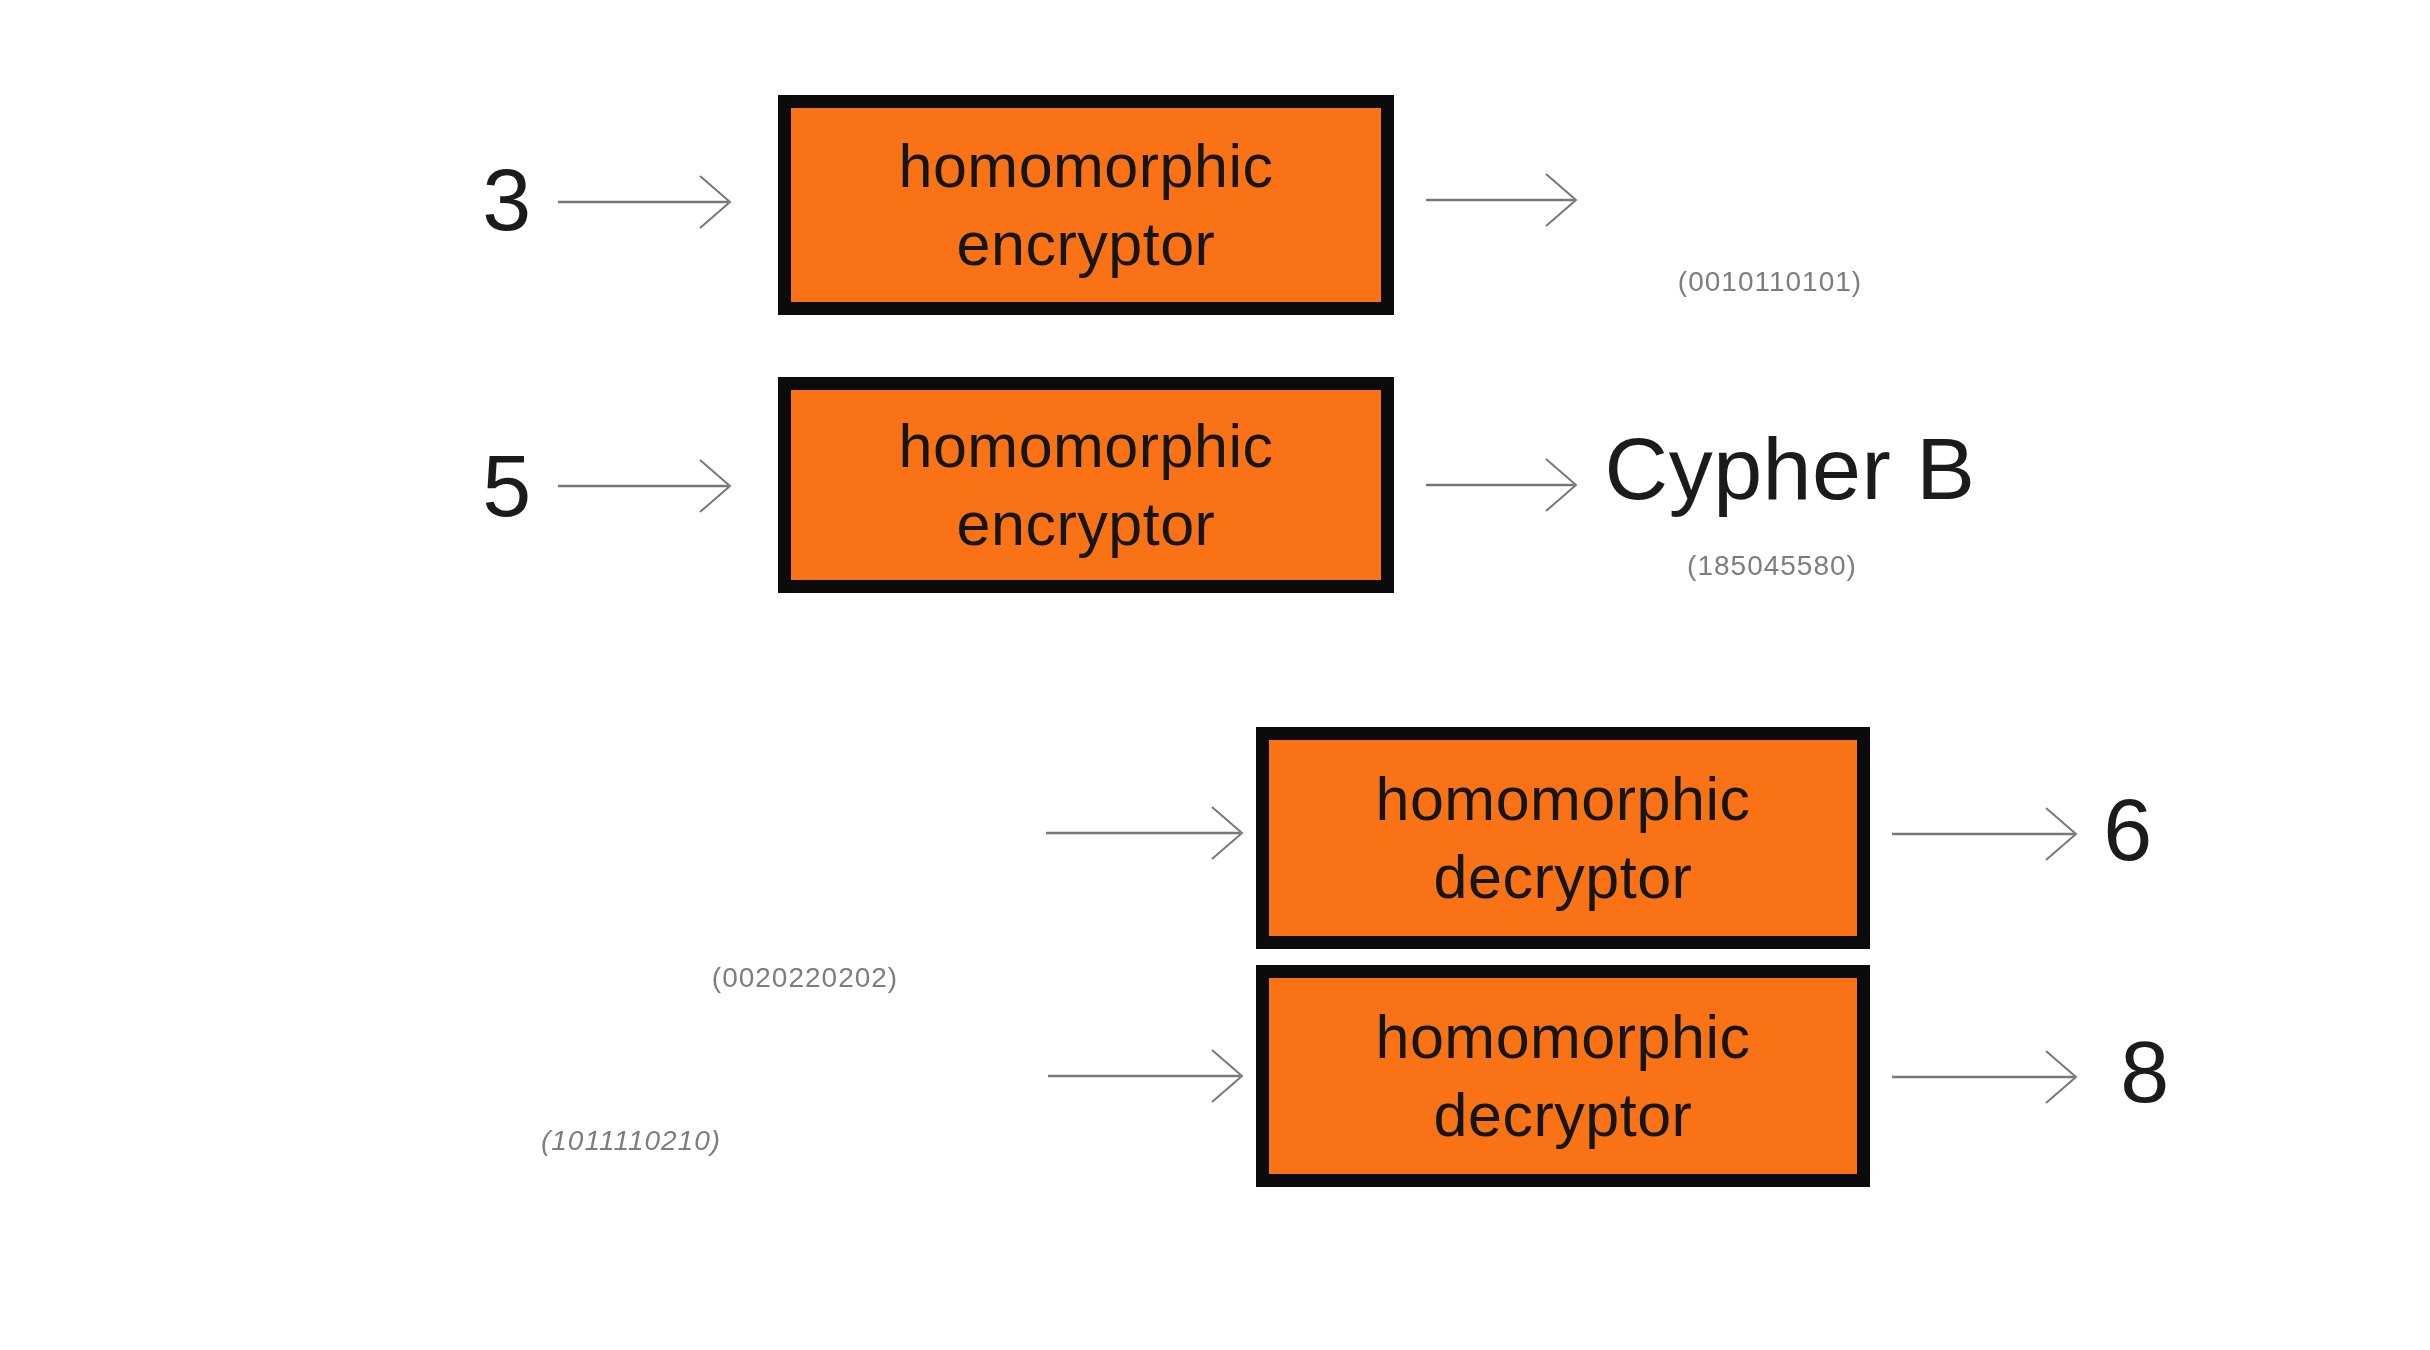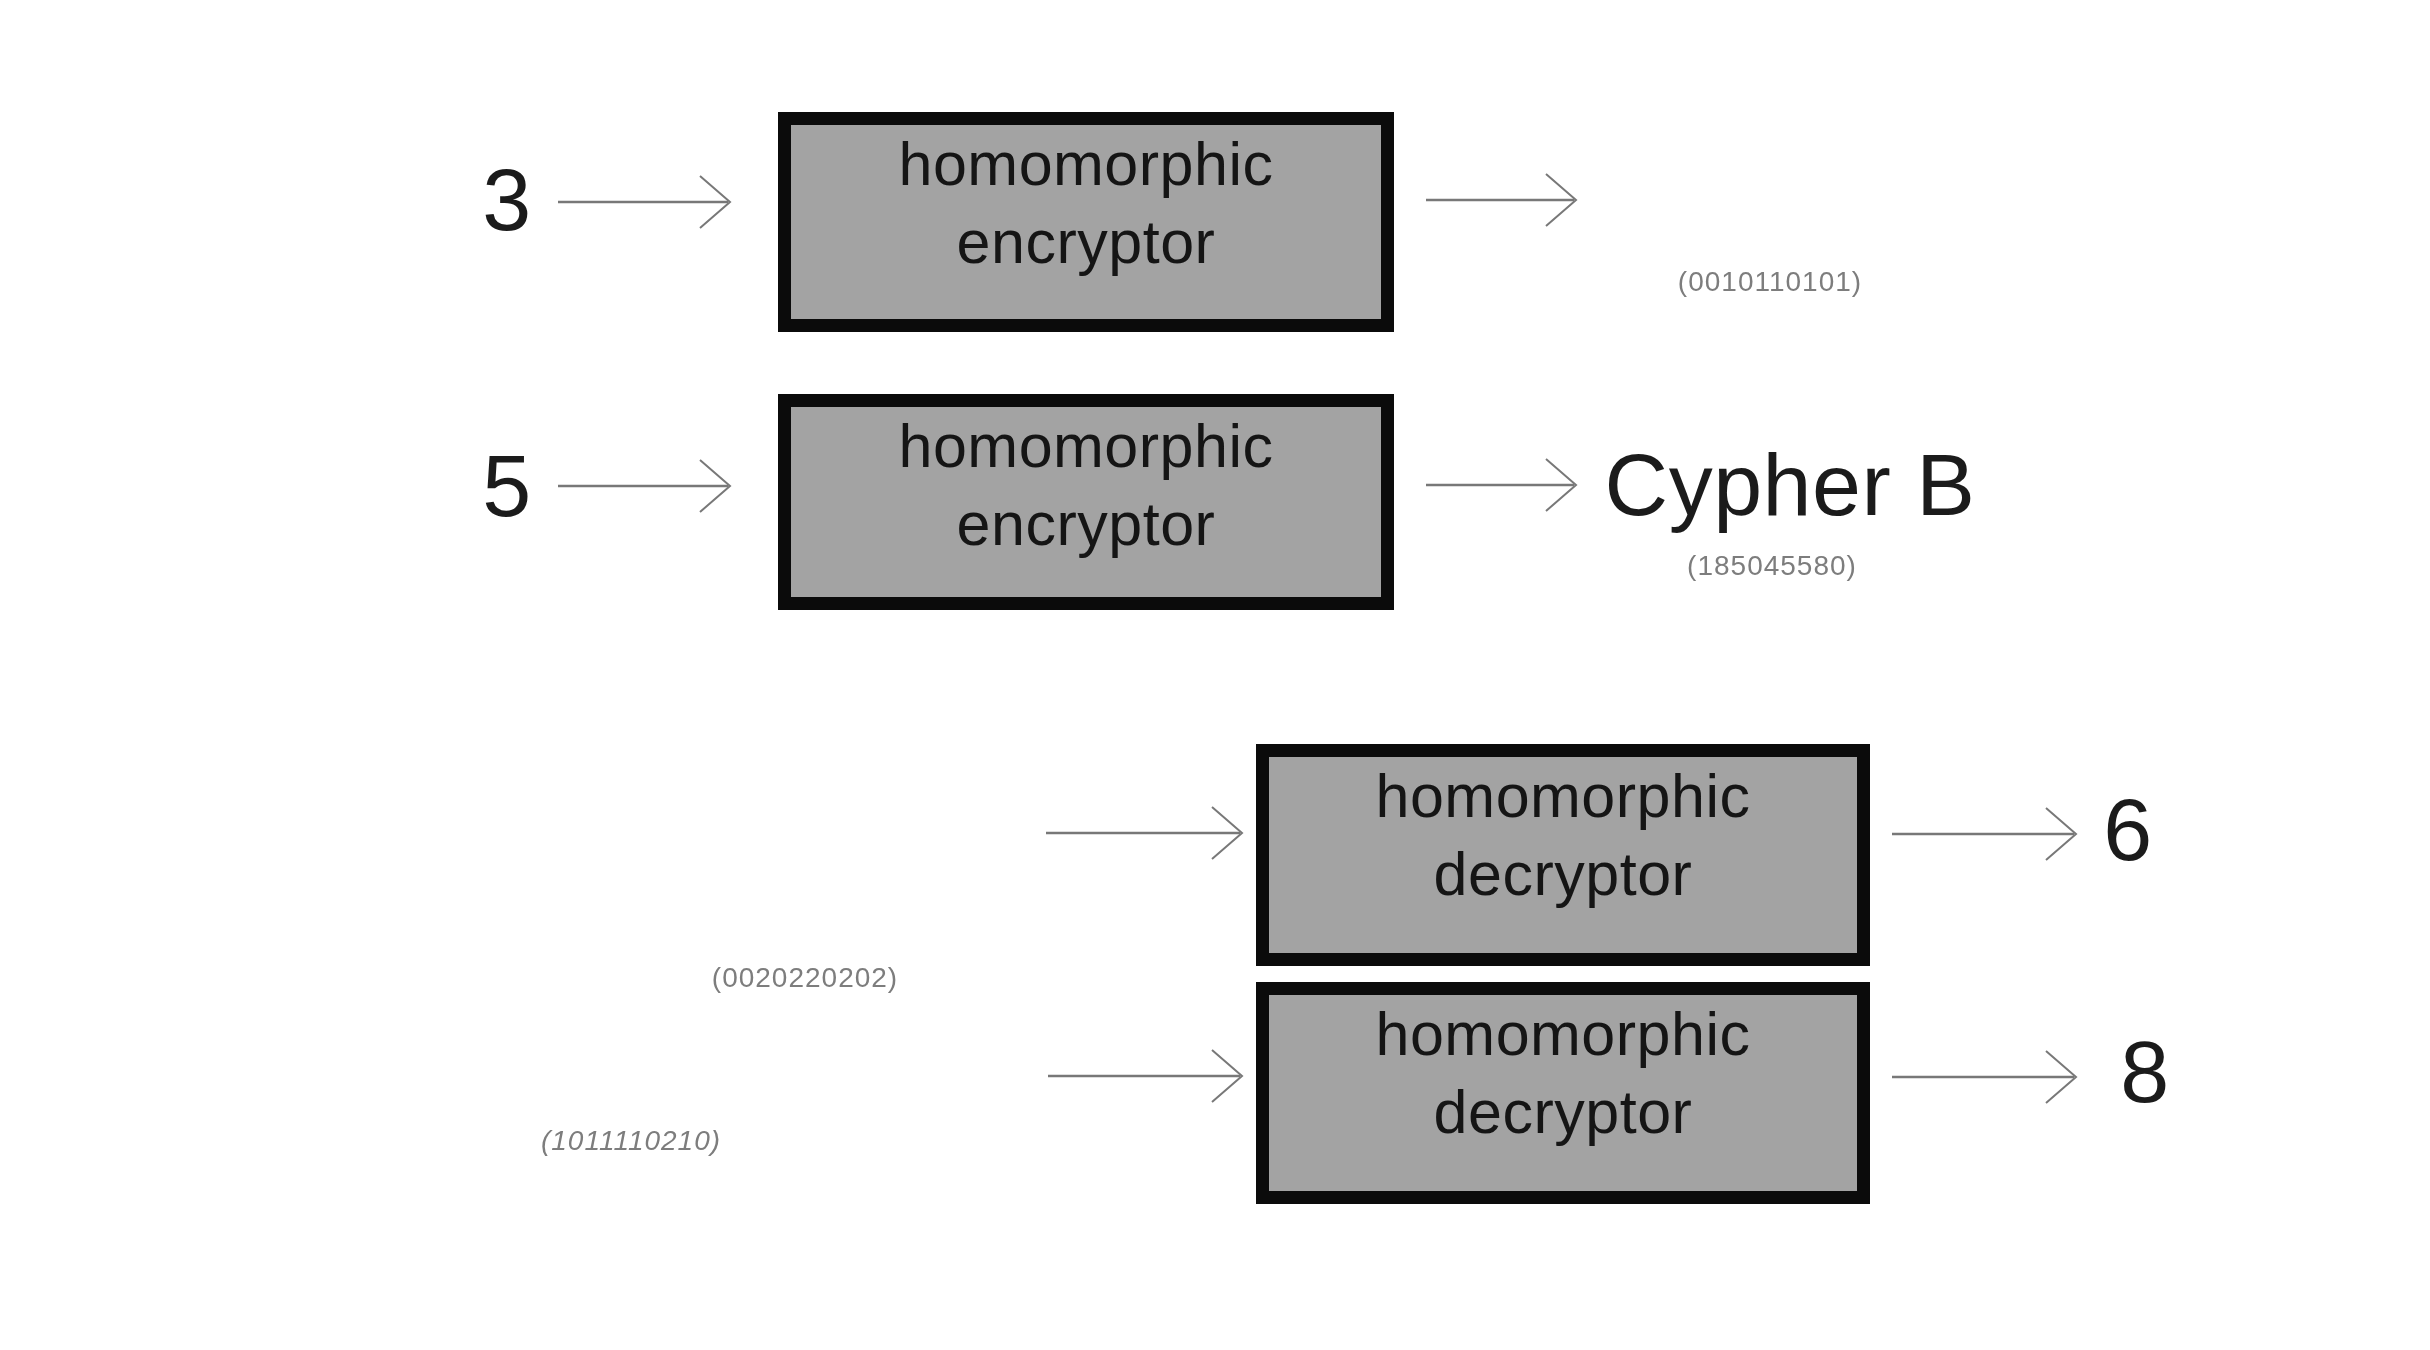--- a/index.html
+++ b/index.html
@@ -23,25 +23,25 @@
   }
   .sub-label {
     font-size: 28px;
     color: #7d7d7d;
     letter-spacing: 1px;
   }
   .flow-box {
     position: absolute;
     box-sizing: border-box;
     border: 13px solid #0b0b0b;
-    background: #a3a3a3;
+    background: #f97316;
     display: flex;
+    align-items: center;
     justify-content: center;
     text-align: center;
-    margin-top: 17px;
   }
   .box-label {
     font-size: 61px;
     line-height: 1.28;
     color: #151515;
     letter-spacing: 0.5px;
   }
   .arrow-layer {
     position: absolute;
     left: 0; top: 0;
@@ -110,21 +110,21 @@
 
   <div class="abs-center big-label" style="left:507px; top:486px;">5</div>
 
   <div class="flow-box" style="left:778px; top:377px; width:616px; height:216px;">
     <div class="box-label">
       <div>homomorphic</div>
       <div>encryptor</div>
     </div>
   </div>
 
-  <div class="abs-center big-label" style="left:1790px; top:485px;">Cypher B</div>
+  <div class="abs-center big-label" style="left:1790px; top:469px;">Cypher B</div>
   <div class="abs-center sub-label" style="left:1772px; top:566px;">(185045580)</div>
 
   <div class="abs-center sub-label" style="left:805px; top:944px;margin-top:34px;">(0020220202)</div>
 
   <div class="flow-box" style="left:1256px; top:727px; width:614px; height:222px;">
     <div class="box-label">
       <div>homomorphic</div>
       <div>decryptor</div>
     </div>
   </div>

